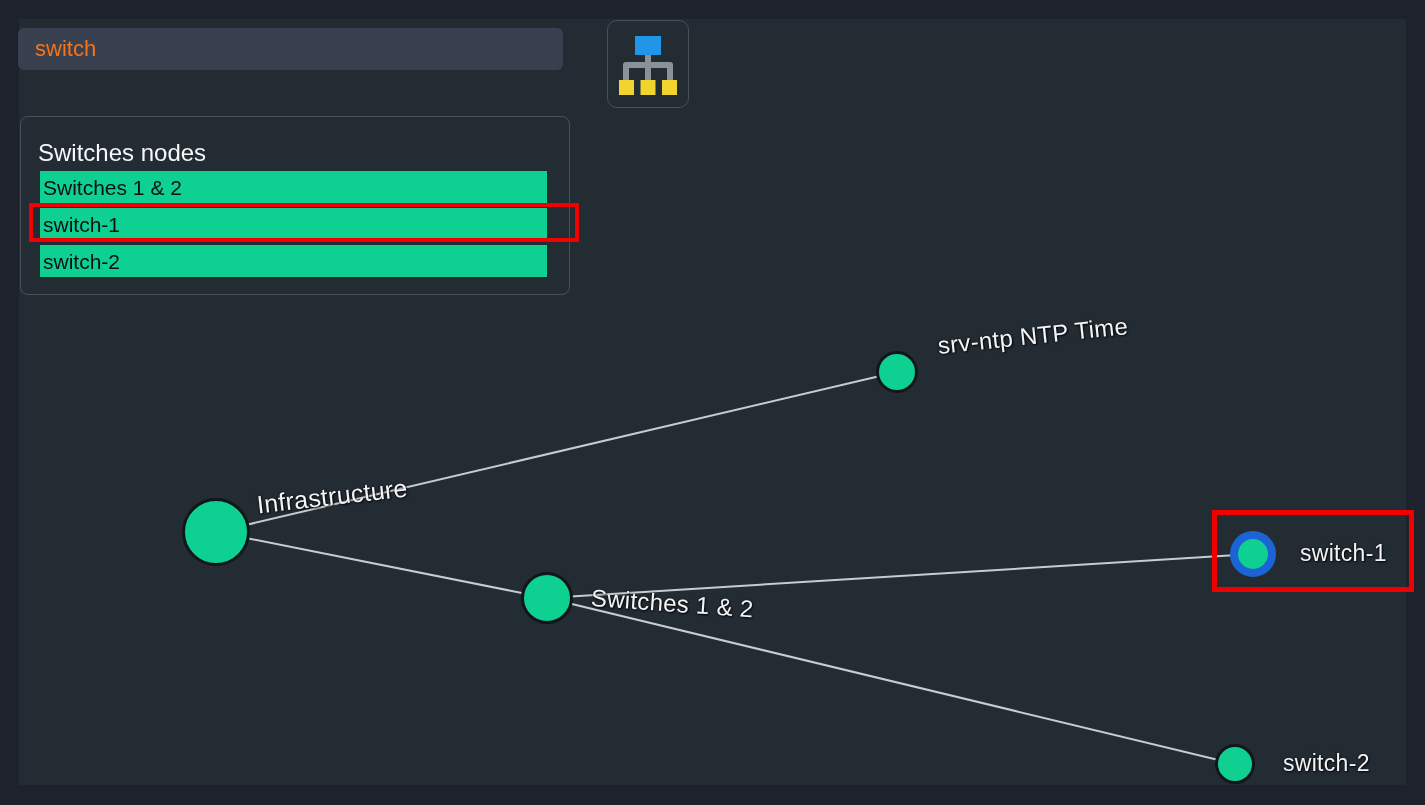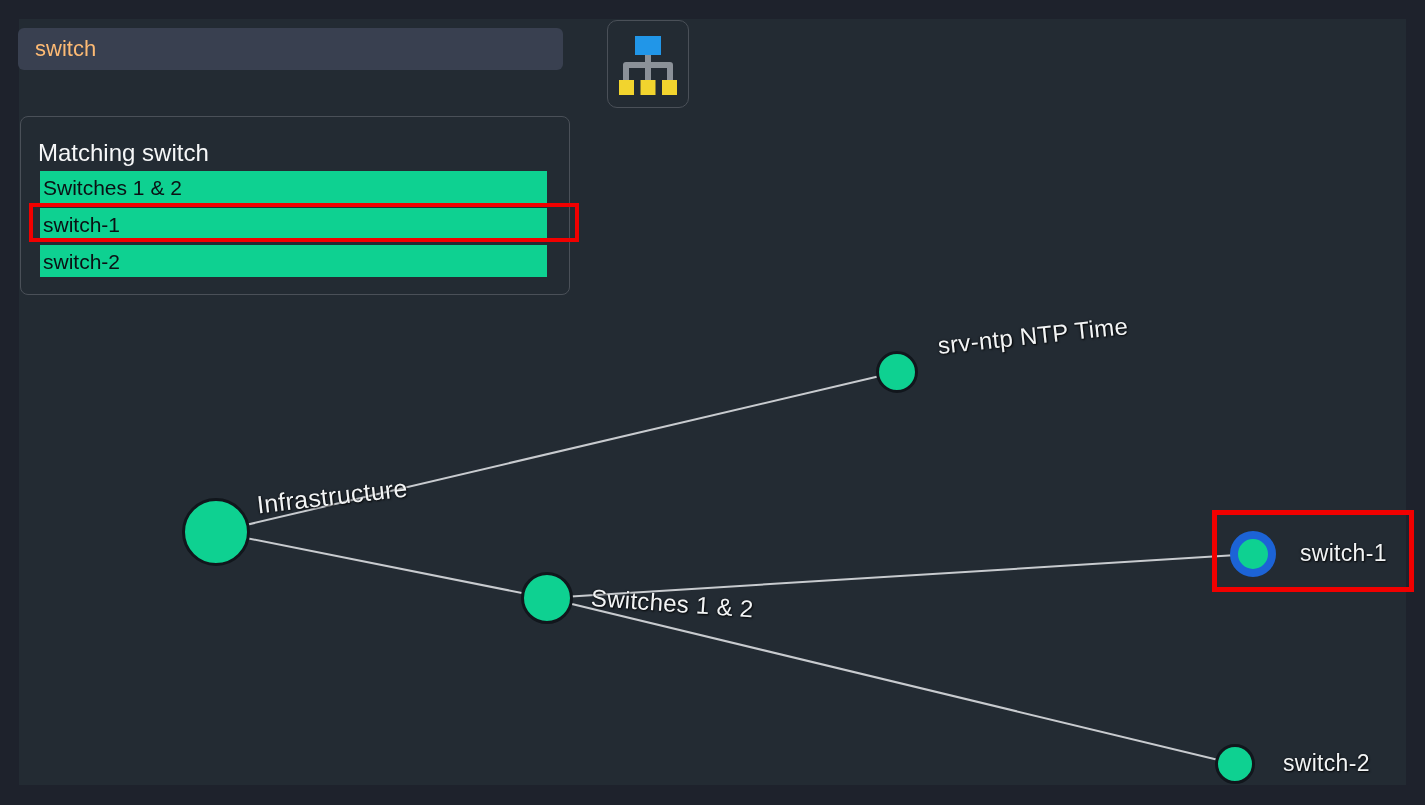--- a/index.html
+++ b/index.html
@@ -35,21 +35,21 @@
     color: var(--text, #f2f4f5); white-space: nowrap;
     transform-origin: left center;
     text-shadow: 1px 1px 2px rgba(0,0,0,.9), -1px 0 2px rgba(0,0,0,.4);
     letter-spacing: .3px;
   }
   .search-input {
     position: absolute; left: 18px; top: 28px;
     width: 545px; height: 42px; z-index: 4;
     background: var(--search-bg, #394050);
     border: none; border-radius: 6px;
-    color: #fdba74; font-size: 22px;
+    color: #f97316; font-size: 22px;
     padding: 0 10px 0 17px; box-sizing: border-box;
     font-family: inherit; outline: none;
   }
   .layout-button {
     position: absolute; left: 607px; top: 20px;
     width: 82px; height: 88px; z-index: 4;
     background: transparent;
     border: 1px solid var(--panel-border, #4a5058);
     border-radius: 10px;
     display: flex; align-items: center; justify-content: center;
@@ -110,21 +110,21 @@
       <path d="M29 20 v12 M7 48 V32 h44 v16 M29 32 v16" fill="none" stroke="var(--icon-gray, #8b9198)" stroke-width="6" stroke-linejoin="round"></path>
       <rect x="16" y="3" width="26" height="19" fill="var(--icon-blue, #2196e8)"></rect>
       <rect x="0" y="47" width="15" height="15" fill="var(--icon-yellow, #f2d42e)"></rect>
       <rect x="21.5" y="47" width="15" height="15" fill="var(--icon-yellow, #f2d42e)"></rect>
       <rect x="43" y="47" width="15" height="15" fill="var(--icon-yellow, #f2d42e)"></rect>
     </svg>
   </span>
 </button>
 
 <div class="panel">
-  <div class="panel-title">Matching switch</div>
+  <div class="panel-title">Switches nodes</div>
   <div id="match-list">
       <div class="match-item">Switches 1 &amp; 2</div>
       <div class="match-item">switch-1</div>
       <div class="match-item">switch-2</div>
     </div>
 </div>
 
 <div class="highlight-box" style="left: 29px; top: 203px; width: 550px; height: 39px; border-width: 4px;"></div>
 <div class="highlight-box" style="left: 1212px; top: 510px; width: 202px; height: 82px; border-width: 5px;"></div>
 

